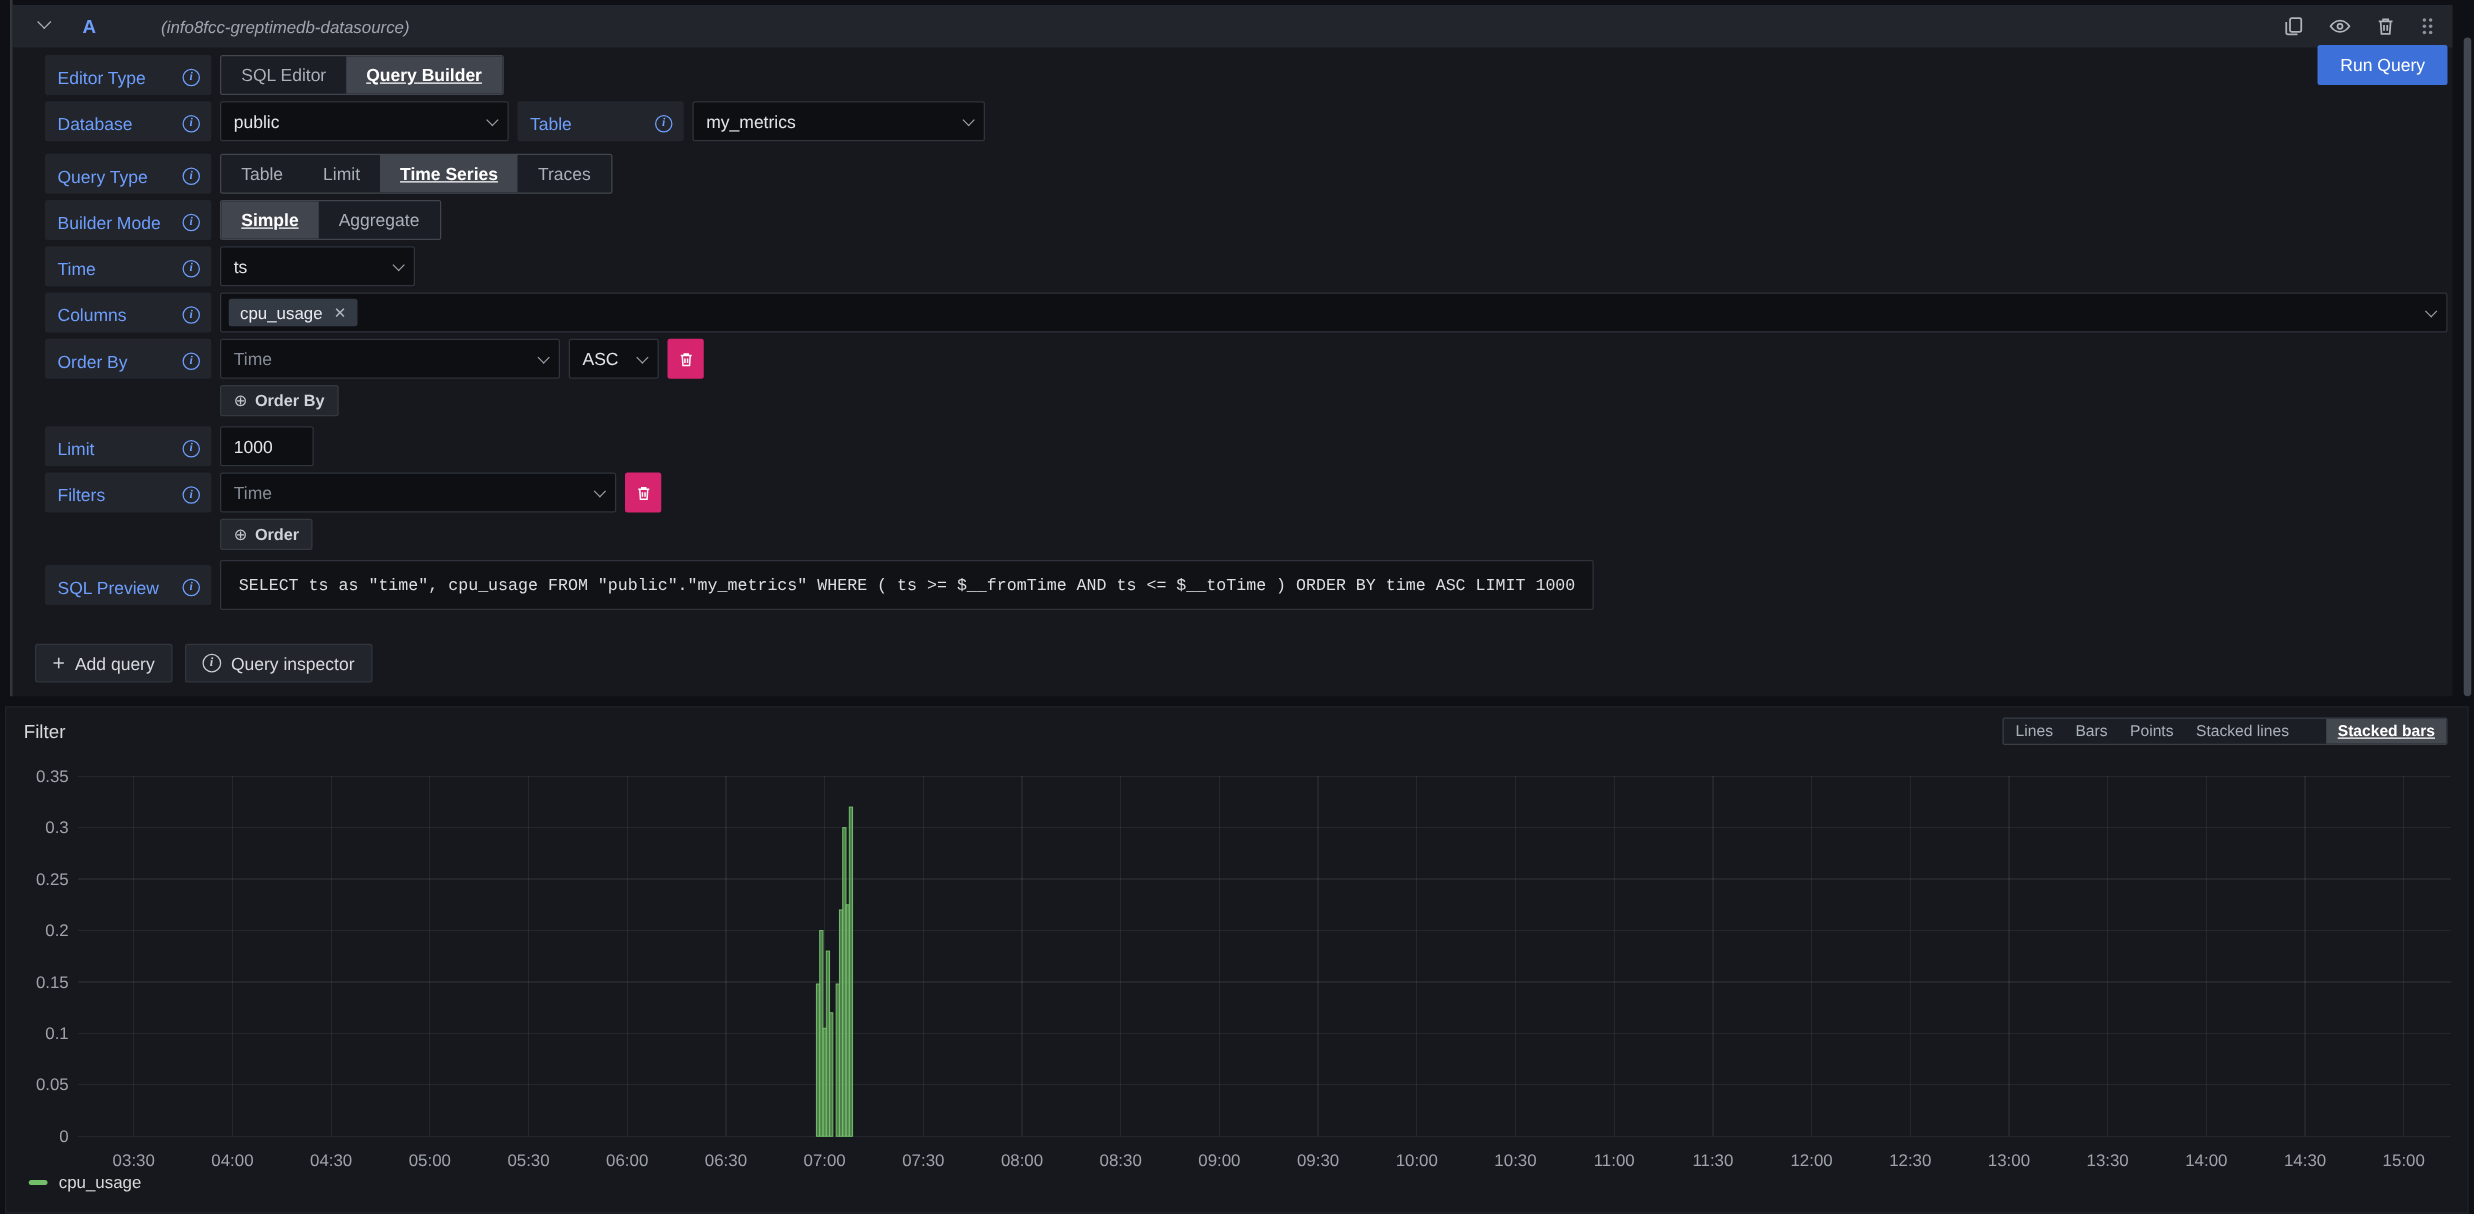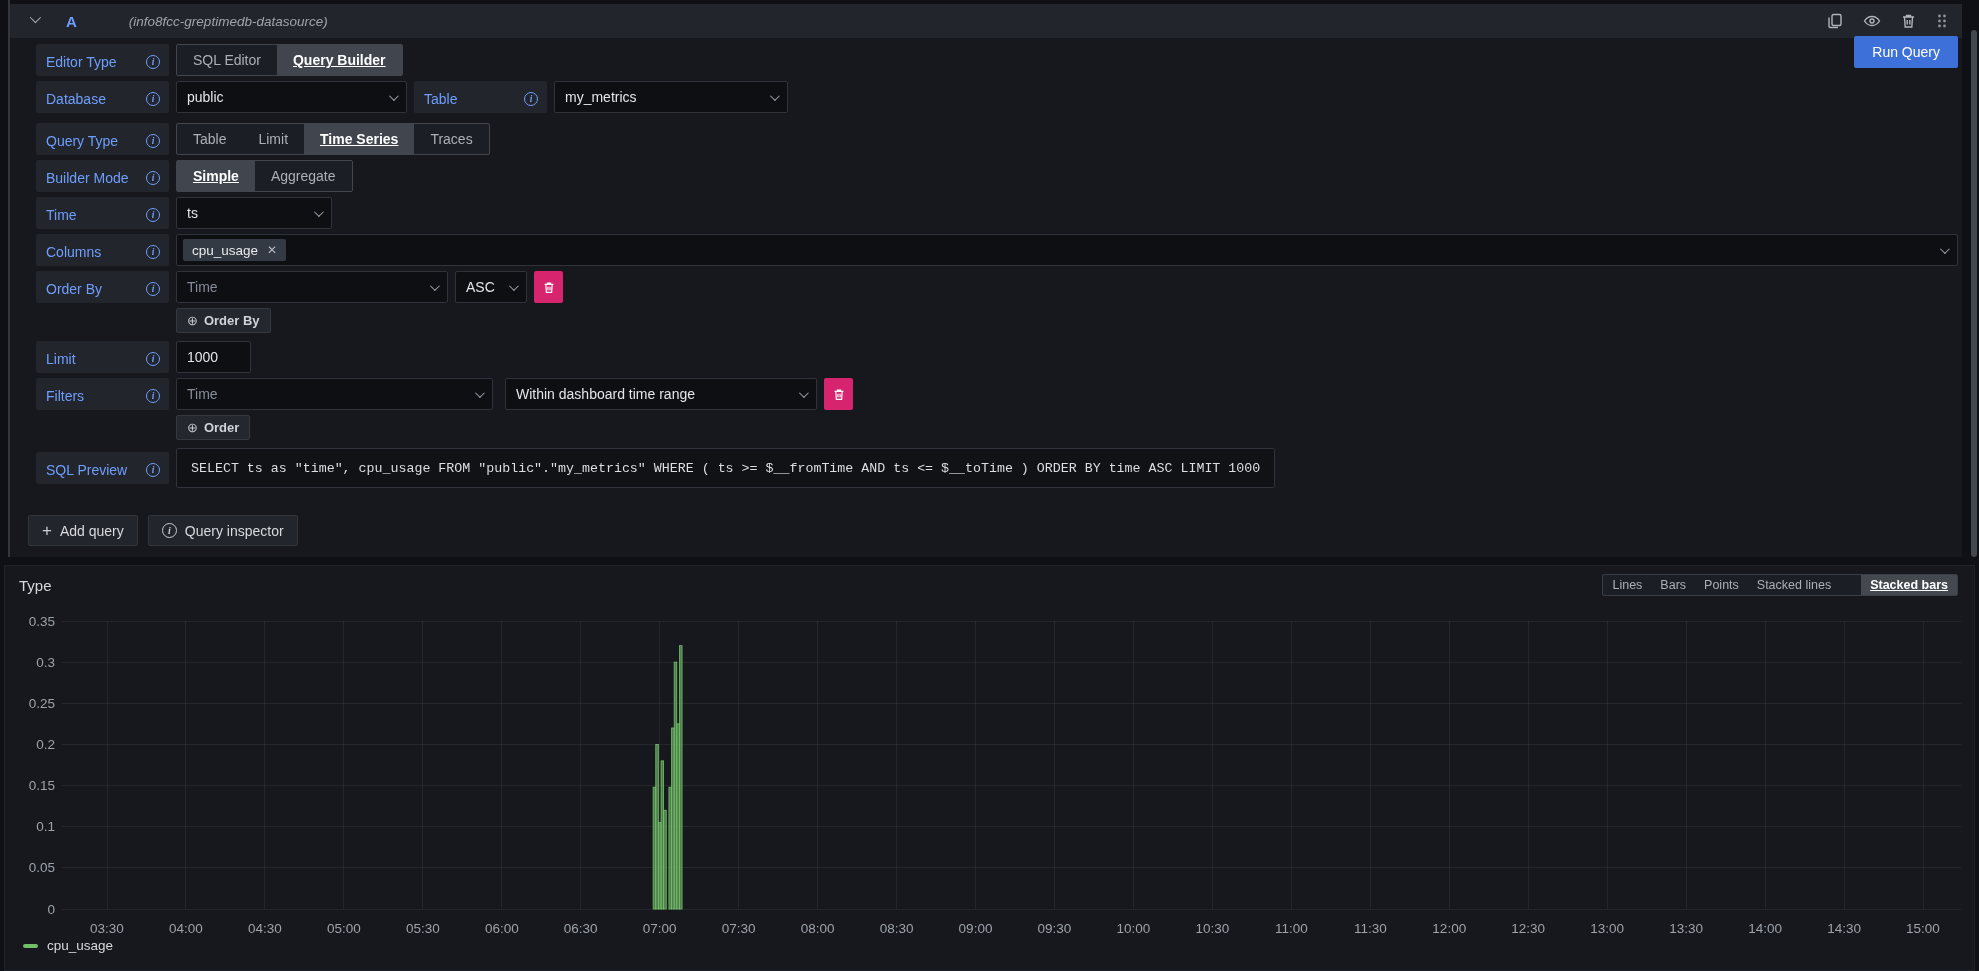--- a/index.html
+++ b/index.html
@@ -240,24 +240,20 @@
 
     <div class="row">
       <div class="label-chip">
         <span>Filters</span>
           <span class="info-icon">i</span>
       </div>
       <div class="select" style="width:317px">
         <span class="placeholder">Time</span>
           <span class="sel-chevron"></span>
       </div>
-      <div class="select" style="width:312px;margin-left:5px">
-        <span>Within dashboard time range</span>
-          <span class="sel-chevron"></span>
-      </div>
       <button class="danger-btn">
         <svg width="12" height="13" viewBox="0 0 15 16" fill="none" stroke="#ffffff" stroke-width="1.5">
             <path d="M2 4h11M5.5 4V2.5h4V4M3.5 4l.7 10h6.6l.7-10M6.2 7v4.5M8.8 7v4.5"></path>
           </svg>
       </button>
     </div>
 
     <div class="add-btn">
       <span class="plus-circle-icon">⊕</span>
       <span>Order</span>
@@ -281,21 +277,21 @@
     </button>
     <button class="footer-btn">
       <span class="info-icon gray">i</span>
       <span>Query inspector</span>
     </button>
   </div>
 </div>
 <div class="left-edge"></div>
 
 <div class="graph-panel">
-  <div class="panel-title">Type</div>
+  <div class="panel-title">Filter</div>
   <div class="seg-group small panel-modes">
       <span class="seg">Lines</span>
       <span class="seg">Bars</span>
       <span class="seg">Points</span>
       <span class="seg">Stacked lines</span>
       <span class="seg selected">Stacked bars</span>
     </div>
   <div class="chart-mount" id="chart"><svg viewBox="0 0 1945 340" width="1945" height="340">
         <line x1="43" y1="303" x2="1942" y2="303" stroke="rgba(204,204,220,0.08)" stroke-width="1" shape-rendering="crispEdges"></line>
         <line x1="43" y1="261.85714285714283" x2="1942" y2="261.85714285714283" stroke="rgba(204,204,220,0.08)" stroke-width="1" shape-rendering="crispEdges"></line>

